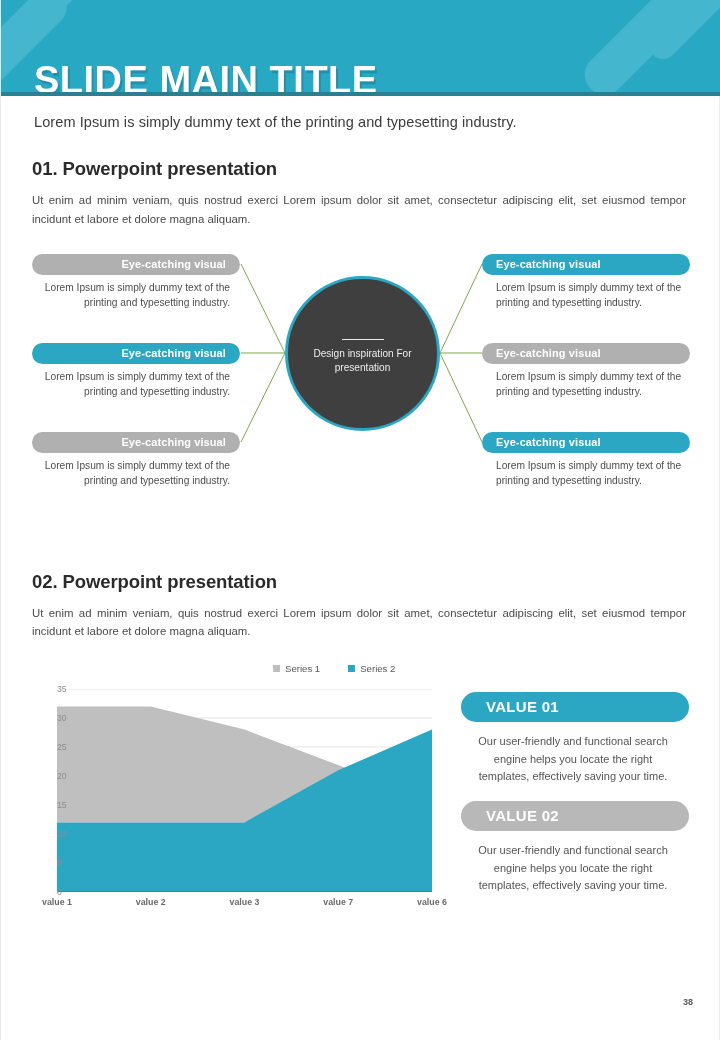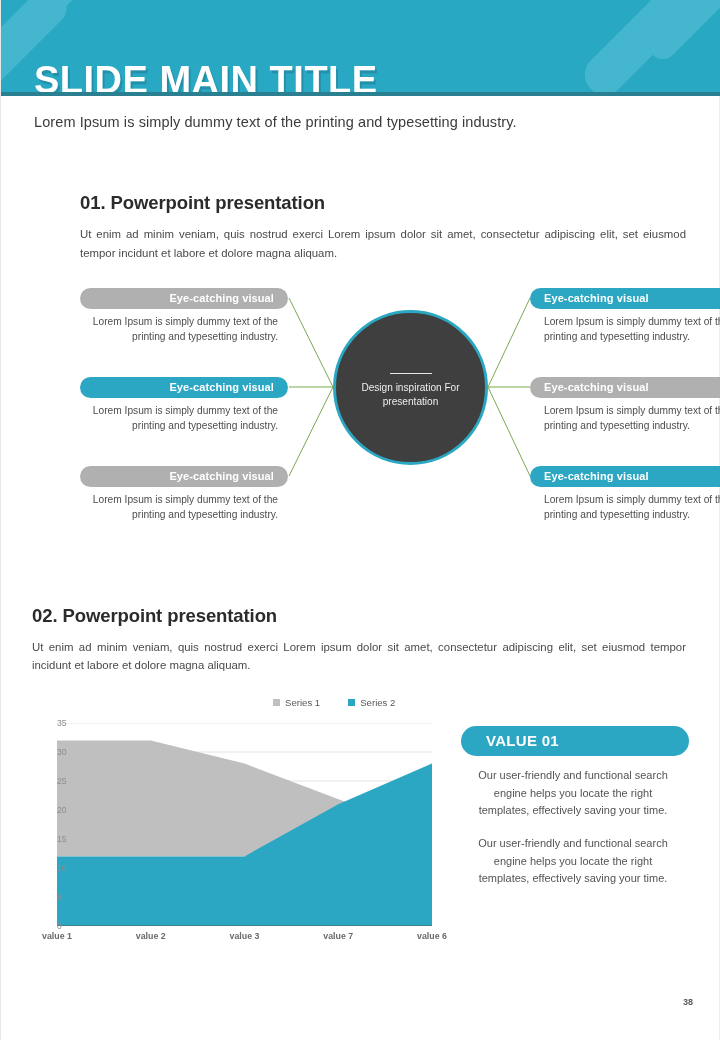--- a/index.html
+++ b/index.html
@@ -232,21 +232,21 @@
     <div class="hdr-stripe s1"></div>
     <div class="hdr-stripe s2"></div>
     <div class="hdr-stripe s3"></div>
     <div class="hdr-stripe s4"></div>
     <div class="slide-title">SLIDE MAIN TITLE</div>
   </div>
   <div class="hdr-underline"></div>
 
   <div class="subtitle">Lorem Ipsum is simply dummy text of the printing and typesetting industry.</div>
 
-  <div style="margin-top:62px;padding-left:48px;">
+  <div style="margin-top:28px;">
     <div class="section-head">01. Powerpoint presentation</div>
     <div class="section-body">Ut enim ad minim veniam, quis nostrud exerci  Lorem ipsum dolor sit amet, consectetur adipiscing elit, set eiusmod tempor incidunt et labore et dolore magna aliquam.</div>
 
     <div class="diagram">
 
       <svg class="diag-svg" width="720" height="265">
 
         <line x1="240" y1="14" x2="284" y2="103" stroke="#7aa94f" stroke-width="1"></line>
         <line x1="240" y1="103" x2="284" y2="103" stroke="#7aa94f" stroke-width="1"></line>
         <line x1="240" y1="192" x2="284" y2="103" stroke="#7aa94f" stroke-width="1"></line>
@@ -327,20 +327,21 @@
           <div class="y-tick" style="left: 25px; top: 29px;">30</div>
           <div class="y-tick" style="left: 25px; top: 0px;">35</div>
         </div>
 
       <div class="values">
         <div class="vcard">
           <div class="vcard-head teal">VALUE 01</div>
           <div class="vcard-body">Our user-friendly and functional search engine helps you locate the right templates, effectively saving your time.</div>
         </div>
         <div class="vcard">
+          <div class="vcard-head gray">VALUE 02</div>
           <div class="vcard-body">Our user-friendly and functional search engine helps you locate the right templates, effectively saving your time.</div>
         </div>
       </div>
     </div>
   </div>
 
   <div class="page-no">38</div>
 </div>
 
 </body></html>

